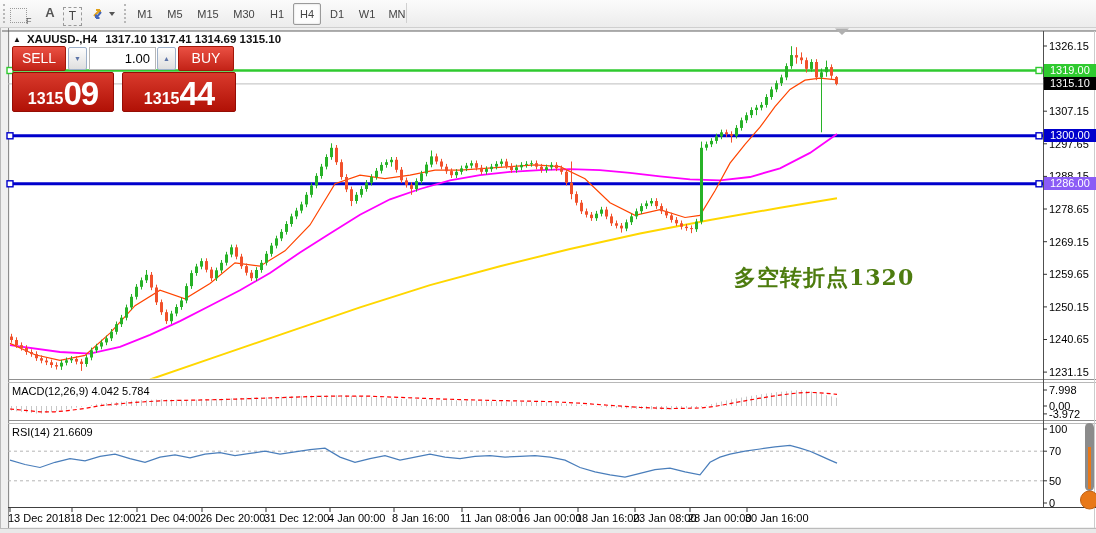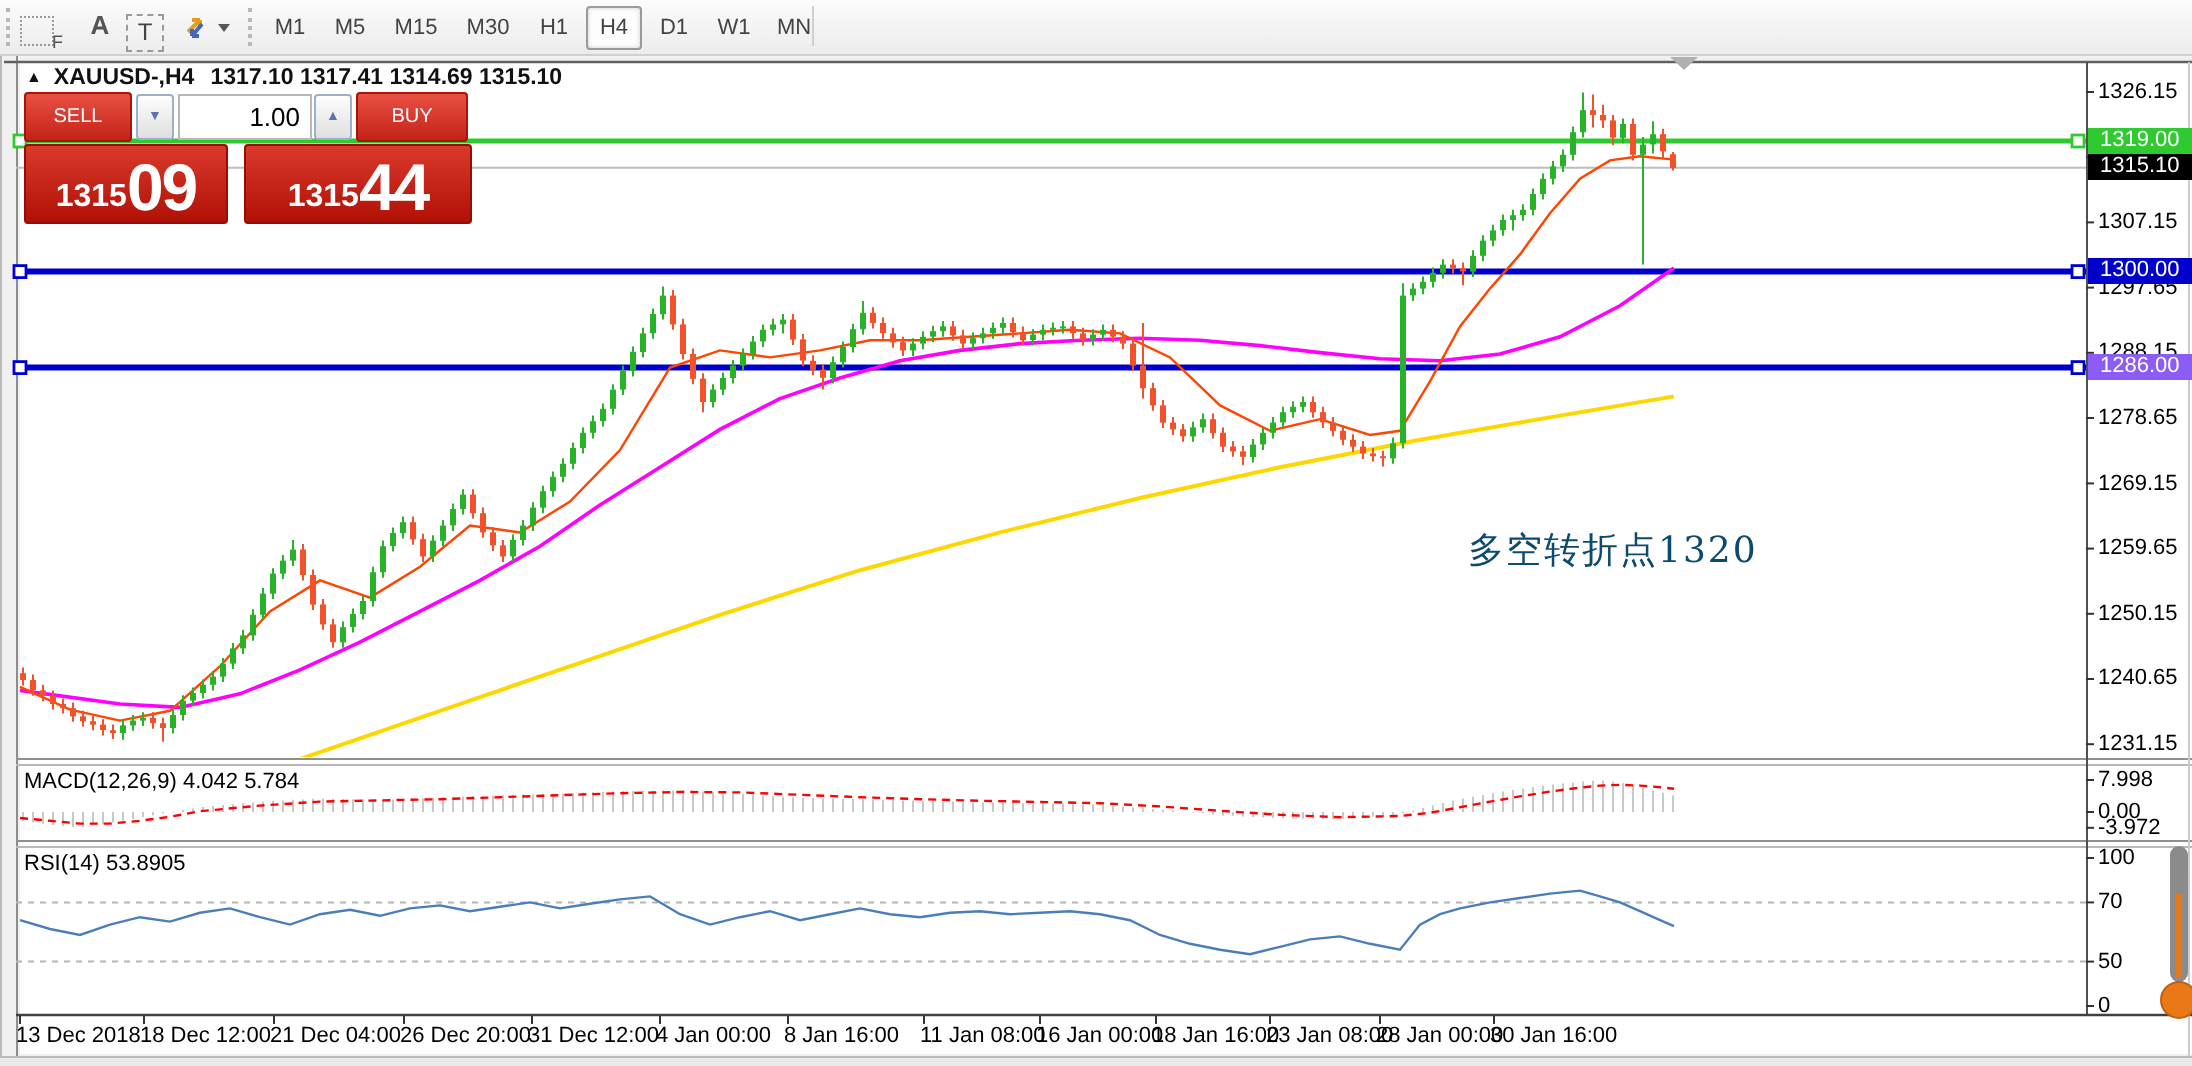--- a/index.html
+++ b/index.html
@@ -20,37 +20,37 @@
   #left-gutter{left:0;top:28px;width:9px;height:501px;background:#f0f0f0;border-left:1px solid #b9b9b9;}
   #left-gutter-line{left:8px;top:28px;width:1px;height:501px;background:#8d8d8d;}
   #bottom-strip{left:0;top:528px;width:1096px;height:5px;background:#e9e9e9;}
   
   #chart-header{left:13px;top:33px;height:13px;font-size:11.5px;font-weight:bold;color:#111;white-space:nowrap;}
   #chart-header .tri{font-size:8px;vertical-align:1px;margin-right:6px;}
   #chart-header .ohlc{margin-left:8px;font-weight:bold;}
   
   #oneclick{left:12px;top:46px;width:222px;height:65px;z-index:30;}
   .oc-btn{background:linear-gradient(#ea5043,#c32317);border:1px solid #a31608;border-radius:2px;color:#fff;
-    font-size:10px;text-align:center;line-height:23px;height:23px;}
+    font-size:14px;text-align:center;line-height:23px;height:23px;}
   .oc-spin{width:17px;height:21px;background:linear-gradient(#fdfdfd,#dfdfdf);border:1px solid #9db0c9;border-radius:2px;
     font-size:7px;color:#5d74a8;text-align:center;line-height:21px;}
   #oc-vol{width:60px;height:21px;background:#fff;border:1px solid #b7b7b7;font-size:13px;color:#000;text-align:right;
     line-height:21px;padding-right:5px;}
   .oc-box{top:26px;height:38px;background:linear-gradient(#d93a2c,#b11106);border:1px solid #950d04;border-radius:2px;
     color:#fff;display:flex;align-items:flex-end;justify-content:center;}
   .oc-box .small{font-size:16px;font-weight:bold;line-height:20px;margin-bottom:2px;}
   .oc-box .big{font-size:33px;font-weight:bold;line-height:34px;margin-bottom:0px;letter-spacing:-1px;}
   
   .axlabel{font-size:11px;color:#000;height:12px;line-height:12px;white-space:nowrap;}
   .badge{height:13px;line-height:13px;font-size:11px;color:#fff;width:47px;padding-left:6px;z-index:20;}
   .timelabel{font-size:11px;color:#000;top:512px;height:12px;line-height:12px;white-space:nowrap;}
   
   .ind-label{font-size:11px;color:#000;white-space:nowrap;z-index:5;}
   
-  #annotation{left:734px;top:263px;font-size:18px;font-weight:normal;color:#0c4a6e;
+  #annotation{left:734px;top:263px;font-size:22px;font-weight:bold;color:#4d7c0f;
     font-family:"DejaVu Serif","Liberation Serif",serif;letter-spacing:1px;z-index:6;}
   #svgwrap{left:0;top:0;width:1096px;height:533px;z-index:4;}
   #thermo{left:1080px;top:421px;width:20px;height:92px;z-index:25;}
 </style>
 </head>
 <body>
 
 <div class="abs" id="win-bg"></div>
 <div class="abs" id="left-gutter"></div>
 <div class="abs" id="left-gutter-line"></div>
@@ -686,21 +686,21 @@
       <span class="big">44</span>
   </div>
 </div>
 
 <div class="abs ind-label" style="left:12px;top:385px">
   <span>MACD(12,26,9)</span>
   <span>4.042 5.784</span>
 </div>
 <div class="abs ind-label" style="left:12px;top:426px">
   <span>RSI(14)</span>
-  <span>53.8905</span>
+  <span>21.6609</span>
 </div>
 
 <div class="abs" id="annotation">多空转折点1320</div>
 
 <div id="price-axis">
     <div class="abs axlabel" style="left: 1049px; top: 40px;">1326.15</div>
     <div class="abs axlabel" style="left: 1049px; top: 73px;">1316.65</div>
     <div class="abs axlabel" style="left: 1049px; top: 105px;">1307.15</div>
     <div class="abs axlabel" style="left: 1049px; top: 138px;">1297.65</div>
     <div class="abs axlabel" style="left: 1049px; top: 170px;">1288.15</div>

